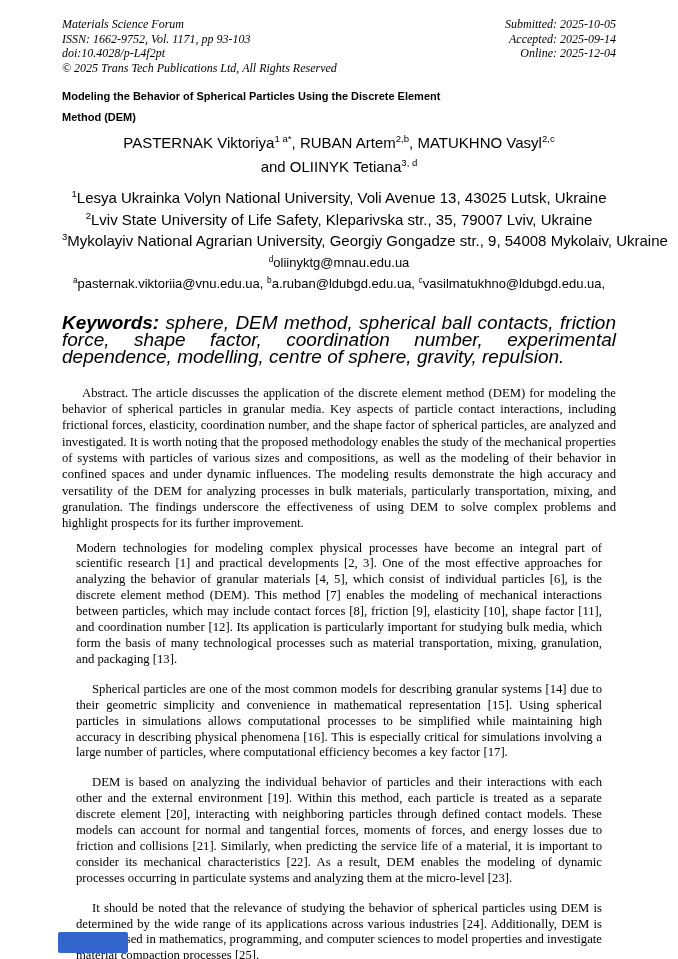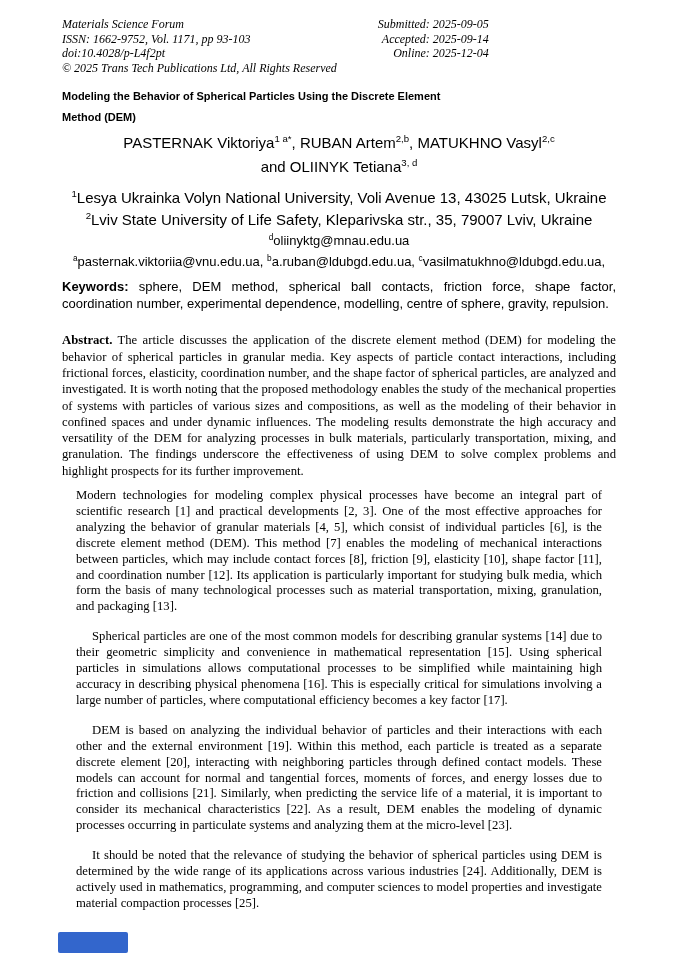--- a/index.html
+++ b/index.html
@@ -7,21 +7,21 @@
     position:relative;
     width:678px;height:959px;
     background:#ffffff;
     color:#000;
     overflow:hidden;
     margin:0 auto;
     font-family:"Liberation Serif","DejaVu Serif",serif;
   }
   .content{padding:17px 62px 0 62px;}
   
-  .head-row{display:flex;justify-content:flex-start;align-items:flex-start;gap:41px;}
+  .head-row{display:flex;justify-content:space-between;align-items:flex-start;gap:41px;}
   .head-left,.head-right{
     font-family:"Liberation Serif","DejaVu Serif",serif;
     font-style:italic;font-size:12px;line-height:14.6px;white-space:nowrap;
   }
   .head-right{text-align:right;}
   
   .title{
     margin-top:11px;text-align:left;
     font-family:"Liberation Sans","DejaVu Sans",sans-serif;
     font-weight:bold;font-size:11px;line-height:21px;white-space:nowrap;
@@ -37,31 +37,31 @@
     font-size:15px;line-height:21.5px;white-space:nowrap;
   }
   .emails{
     text-align:center;
     font-family:"Liberation Sans","DejaVu Sans",sans-serif;
     font-size:13px;line-height:21px;white-space:nowrap;
   }
   sup{font-size:0.64em;line-height:0;vertical-align:super;}
   
   .keywords{
-    margin:6px 0 0 0;
+    margin:20px 0 0 0;
     font-family:"Liberation Sans","DejaVu Sans",sans-serif;
-    font-size:13px;line-height:17px;text-align:justify;
+    font-size:19px;line-height:17px;text-align:justify;font-style:italic;
   }
   .keywords .lbl{font-weight:bold;}
   
   .abstract{
     margin:20px 0 0 0;
     font-size:12.7px;line-height:16.3px;text-align:justify;
   }
-  .abstract .lbl{font-weight:bold;}
+  .abstract .lbl{font-weight:normal;margin-left:20px;}
   .sec-heading{
     margin:25px 0 0 0;
     font-size:13.5px;font-weight:bold;line-height:17px;
   }
   .body-p{
     margin:14px;font-size:12.7px;line-height:15.9px;text-align:justify;
   }
   .body-p.first{margin-top:9px;}
   .body-p.indent{text-indent:16px;}
   
@@ -77,39 +77,40 @@
   <div class="content">
 
     <div class="head-row">
       <div class="head-left">
         <div>Materials Science Forum</div>
         <div>ISSN: 1662-9752, Vol. 1171, pp 93-103</div>
         <div>doi:10.4028/p-L4f2pt</div>
         <div>© 2025 Trans Tech Publications Ltd, All Rights Reserved</div>
       </div>
       <div class="head-right">
-        <div>Submitted: 2025-09-05</div>
+        <div>Submitted: 2025-10-05</div>
         <div>Accepted: 2025-09-14</div>
         <div>Online: 2025-12-04</div>
       </div>
     </div>
 
     <div class="title">
       <div>Modeling the Behavior of Spherical Particles Using the Discrete Element</div>
       <div>Method (DEM)</div>
     </div>
 
     <div class="authors">
       <div><span>PASTERNAK Viktoriya</span><sup>1 a*</sup><span>, RUBAN Artem</span><sup>2,b</sup><span>, MATUKHNO Vasyl</span><sup>2,c</sup></div>
       <div><span>and OLIINYK Tetiana</span><sup>3, d</sup></div>
     </div>
 
     <div class="affs">
       <div><sup>1</sup><span>Lesya Ukrainka Volyn National University, Voli Avenue 13, 43025 Lutsk, Ukraine</span></div>
       <div><sup>2</sup><span>Lviv State University of Life Safety, Kleparivska str., 35, 79007 Lviv, Ukraine</span></div>
+      <div><sup>3</sup><span>Mykolayiv National Agrarian University, Georgiy Gongadze str., 9, 54008 Mykolaiv, Ukraine</span></div>
     </div>
 
     <div class="emails">
       <div><sup>d</sup><span>oliinyktg@mnau.edu.ua</span></div>
       <div><sup>a</sup><span>pasternak.viktoriia@vnu.edu.ua, </span><sup>b</sup><span>a.ruban@ldubgd.edu.ua, </span><sup>c</sup><span>vasilmatukhno@ldubgd.edu.ua,</span></div>
     </div>
 
     <p class="keywords">
       <span class="lbl">Keywords:</span>
       <span>sphere, DEM method, spherical ball contacts, friction force, shape factor, coordination number, experimental dependence, modelling, centre of sphere, gravity, repulsion.</span>

